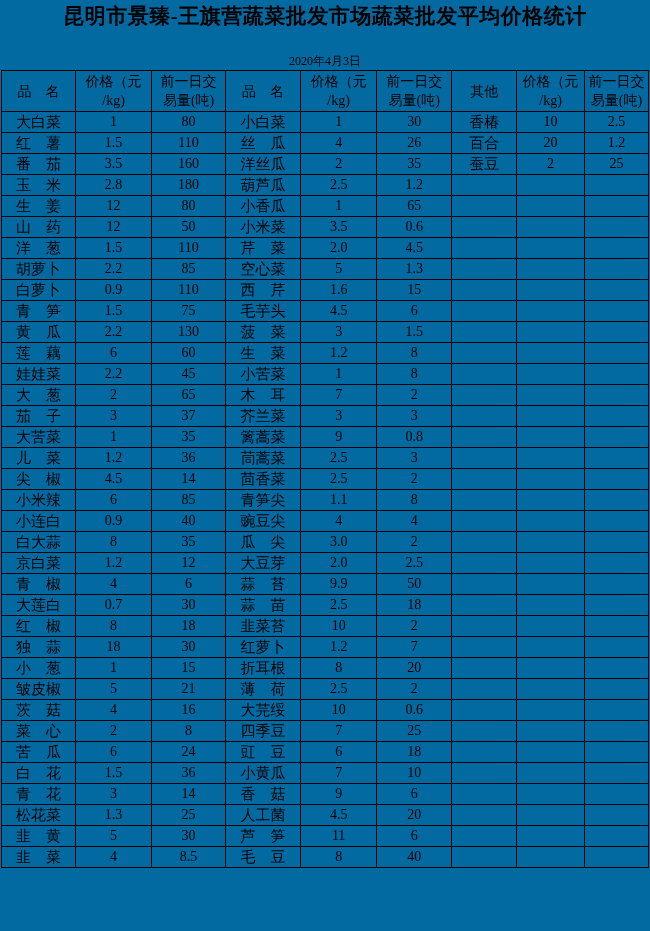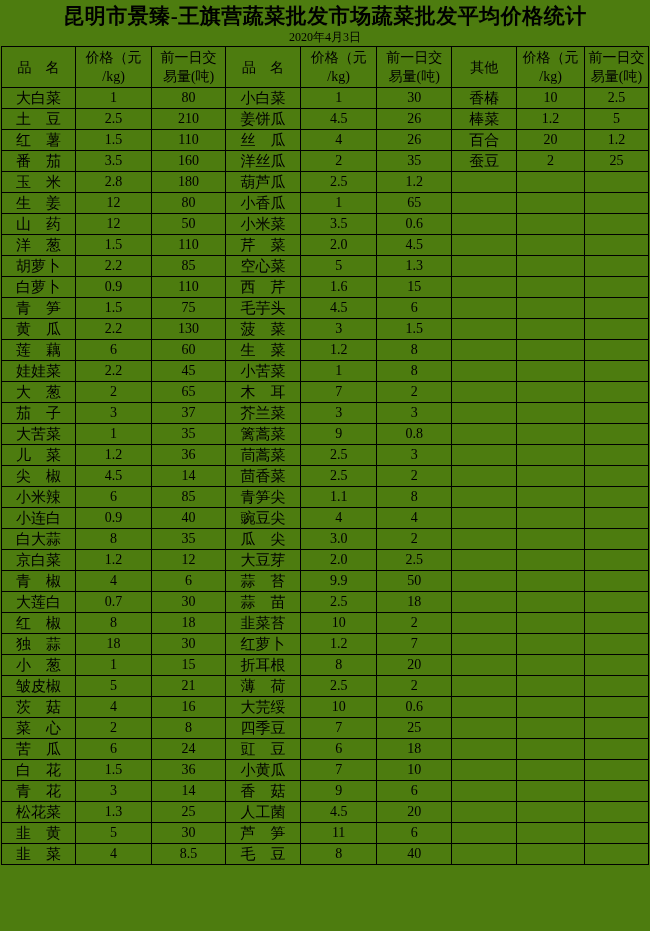--- a/index.html
+++ b/index.html
@@ -4,38 +4,39 @@
 <style>
   html, body {
     margin: 0;
     padding: 0;
     background: #ffffff;
     width: 650px;
   }
   .page {
     width: 650px;
     height: 931px;
-    background: #4d7c0f;
+    background: #0369a1;
     color: #000000;
     font-family: "Liberation Serif", "DejaVu Serif", serif;
     overflow: hidden;
   }
   .title {
     text-align: center;
     font-size: 21px;
     font-weight: bold;
     line-height: 27px;
     padding-top: 3px;
     letter-spacing: 0.5px;
     white-space: nowrap;
   }
   .date {
     text-align: center;
     font-size: 12px;
     line-height: 15px;
+    margin-top: 24px;
   }
   table.price-table {
     border-collapse: collapse;
     table-layout: fixed;
     width: 648px;
     margin: 1px auto 0 auto;
     border-radius: 27px;
   }
   .price-table th, .price-table td {
     border: 1px solid #000000;
@@ -105,31 +106,20 @@
           <td>1</td>
           <td>80</td>
           <td class="name-cell">小白菜</td>
           <td>1</td>
           <td>30</td>
           <td class="name-cell">香椿</td>
           <td>10</td>
           <td>2.5</td>
         </tr>
         <tr>
-          <td class="name-cell">土　豆</td>
-          <td>2.5</td>
-          <td>210</td>
-          <td class="name-cell">姜饼瓜</td>
-          <td>4.5</td>
-          <td>26</td>
-          <td class="name-cell">棒菜</td>
-          <td>1.2</td>
-          <td>5</td>
-        </tr>
-        <tr>
           <td class="name-cell">红　薯</td>
           <td>1.5</td>
           <td>110</td>
           <td class="name-cell">丝　瓜</td>
           <td>4</td>
           <td>26</td>
           <td class="name-cell">百合</td>
           <td>20</td>
           <td>1.2</td>
         </tr>

